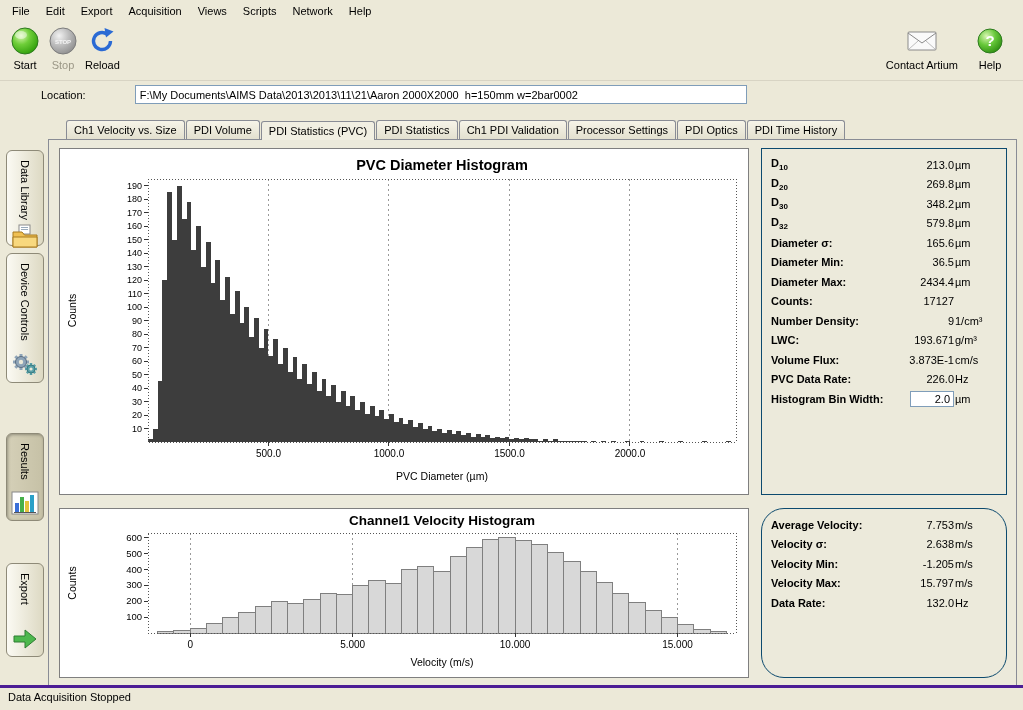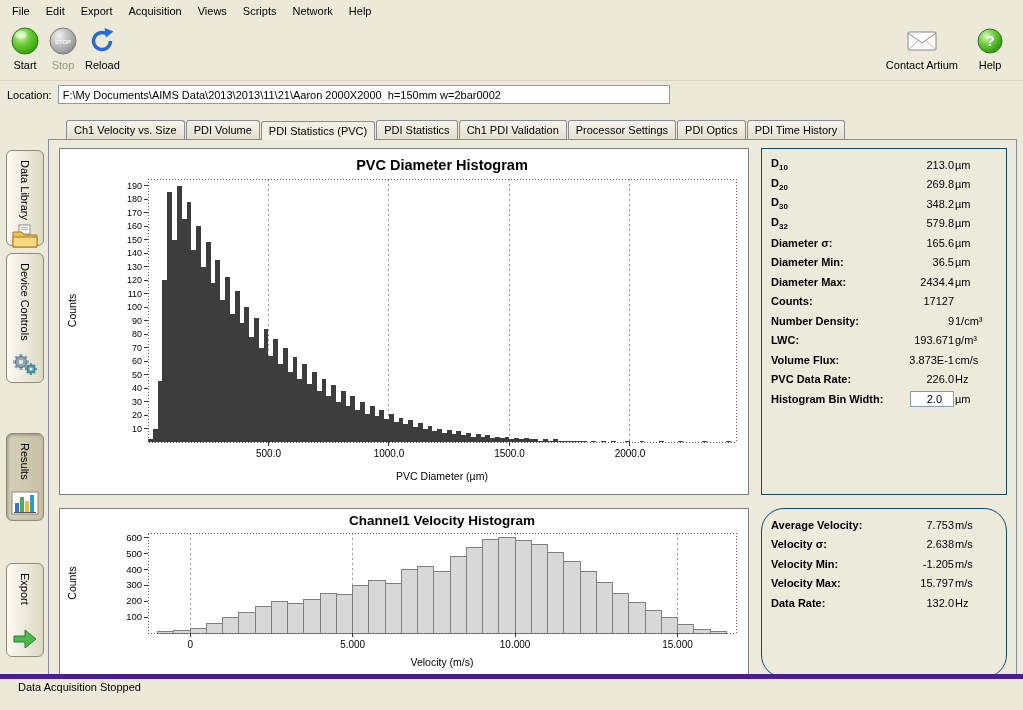--- a/index.html
+++ b/index.html
@@ -14,22 +14,22 @@
   
   #toolbar { position:absolute; left:0; top:19px; width:100%; height:61px; display:flex; align-items:flex-start; padding:4px 6px 0 6px; }
   .tb-btn { display:flex; flex-direction:column; align-items:center; justify-content:flex-start; min-width:38px; padding:2px 3px; }
   .tb-btn .tb-icon { height:32px; display:flex; align-items:center; justify-content:center; }
   .tb-btn .tb-label { margin-top:2px; white-space:nowrap; }
   .tb-btn.disabled .tb-label { color:#9b9786; }
   #toolbar-right { margin-left:auto; display:flex; gap:10px; margin-right:8px; }
 
   
   #locationbar { position:absolute; left:0; top:80px; width:100%; height:28px; display:flex; align-items:center; padding:0 7px; border-top:1px solid #d8d4c4; }
-  #location-label { margin-right:6px; }
-  #location-input { width:612px; height:19px; border:1px solid #7f9db9; background:#fff; font-family:"Liberation Sans",sans-serif; font-size:11px; padding:1px 4px; }
+  #location-label { margin-right:6px;margin-left:34px; }
+  #location-input { width:612px; height:19px; border:1px solid #7f9db9; background:#fff; font-family:"Liberation Sans",sans-serif; font-size:11px; padding:1px 4px;margin-left:43px; }
   #doppler-group { margin-left:auto; display:flex; align-items:center; gap:5px; }
   .xp-select { width:76px; height:19px; border:1px solid #7f9db9; background:#fff; display:flex; align-items:stretch; cursor:default; }
   .xp-select .sel-text { flex:1; padding:2px 3px; white-space:nowrap; overflow:hidden; }
   .xp-select .sel-arrow { width:16px; display:flex; align-items:center; justify-content:center; background:linear-gradient(#e3ecfb,#aec4ea); border-left:1px solid #7f9db9; font-size:8px; color:#17306e; }
 
   
   #main { position:absolute; left:0; top:108px; width:1023px; height:582px; }
 
   
   .side-item { position:absolute; left:6px; width:38px; border:1px solid #8e8a78; border-radius:6px;
@@ -56,24 +56,24 @@
   .stats-panel { position:absolute; border:1px solid #0c4a6e; background:#eceadb; padding:6px 10px 4px 9px; }
   #stats1-panel { left:712px; top:8px;  width:246px; height:347px; }
   #stats2-panel { left:712px; top:368px; width:246px; height:170px;border-radius:23px; }
 
   .stat-row { display:flex; align-items:center; height:19.5px; }
   .stat-row .lab { flex:1; font-weight:bold; white-space:nowrap; }
   .stat-row .lab sub { font-size:8px; font-weight:bold; }
   .stat-row .val-col { width:70px; display:flex; justify-content:flex-end; }
   .stat-row .val { white-space:nowrap; }
   .stat-row .unit { width:42px; padding-left:1px; white-space:nowrap; }
-  .bin-input { width:44px; height:16px; border:1px solid #7f9db9; background:#fff; font-family:"Liberation Sans",sans-serif; font-size:11px; text-align:right; padding-right:11px; }
-
-  
-  #statusbar { position:absolute; left:0; bottom:16px; width:100%; height:20px; border-top:5px solid #4c1d95; display:flex; align-items:center; padding-left:18px; background:#ece9d8; }
+  .bin-input { width:44px; height:16px; border:1px solid #7f9db9; background:#fff; font-family:"Liberation Sans",sans-serif; font-size:11px; text-align:right; padding-right:3px; }
+
+  
+  #statusbar { position:absolute; left:0; bottom:5px; width:100%; height:20px; border-top:3px solid #4c1d95; display:flex; align-items:center; padding-left:8px; background:#ece9d8; }
 
   svg { display:block; font-family:"Liberation Sans",sans-serif; }
   svg text { font-family:"Liberation Sans",sans-serif; }
 </style>
 </head>
 <body>
 
 <div id="app">
 
   <div id="menubar">

